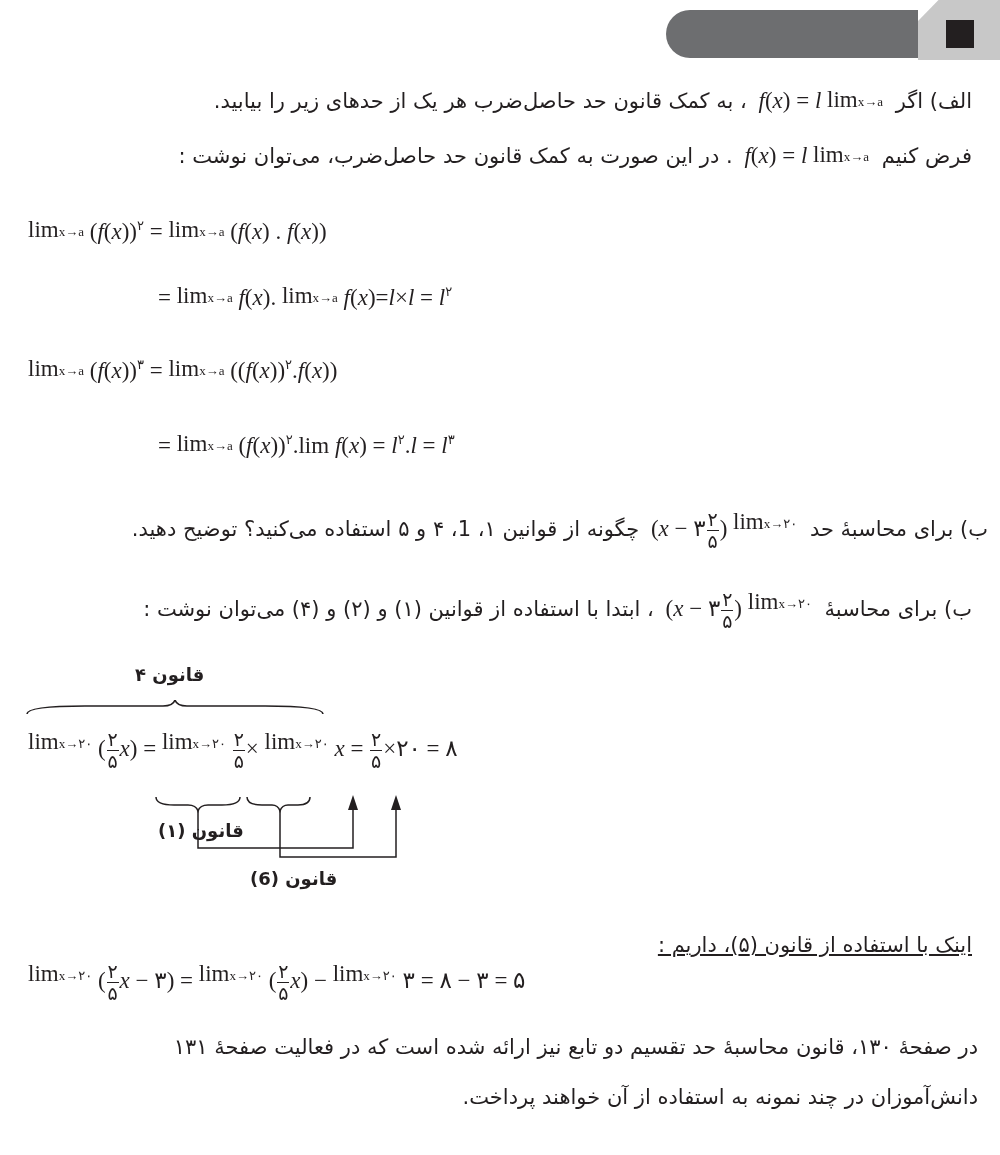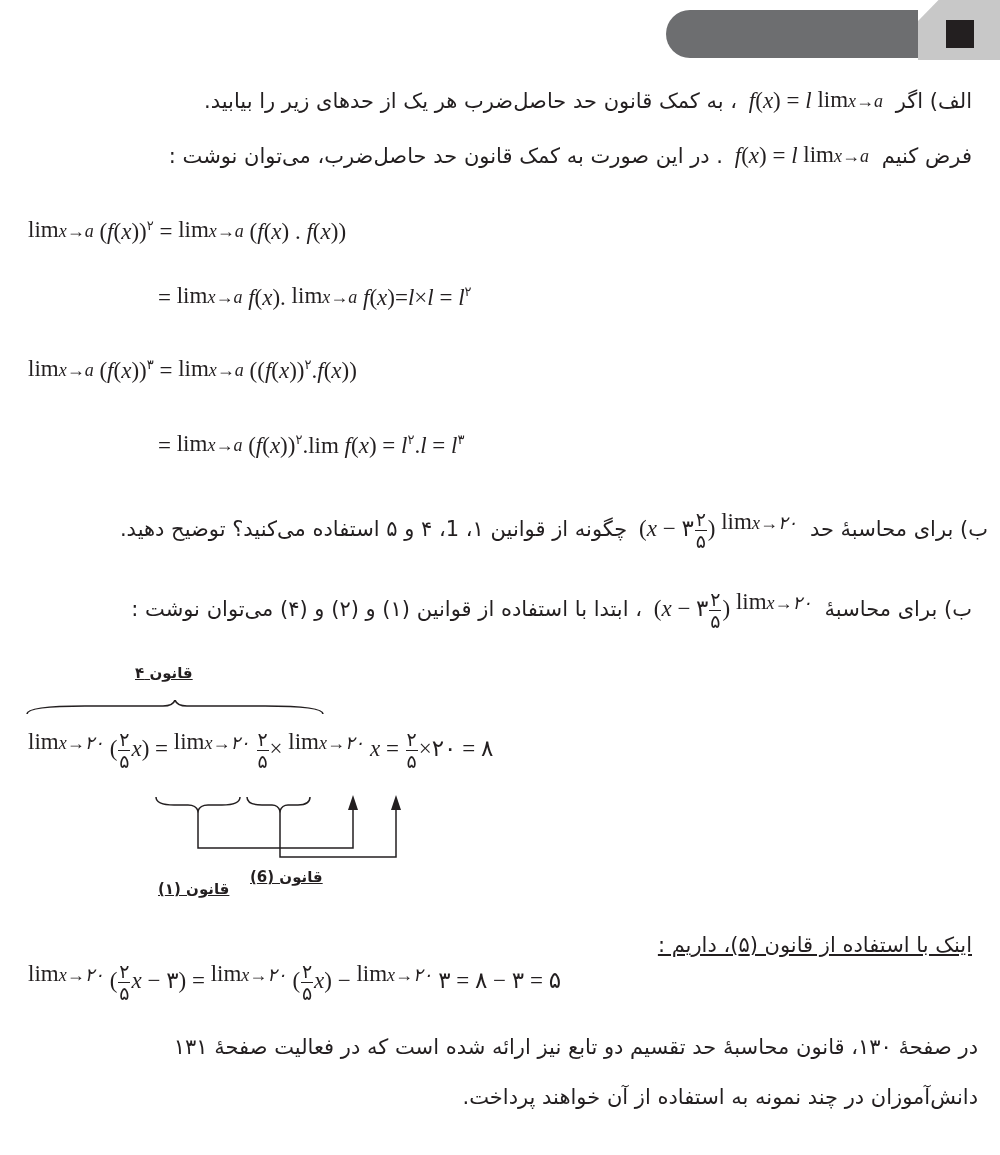--- a/index.html
+++ b/index.html
@@ -4,37 +4,37 @@
 <style>
   html, body { margin:0; padding:0; background:#ffffff; }
   body { width:1000px; height:1155px; position:relative; overflow:hidden;
          font-family:"DejaVu Serif", serif; color:#231f20; }
   .abs { position:absolute; }
   .fa { direction:rtl; font-family:"DejaVu Sans", sans-serif; font-size:21px; white-space:nowrap; }
   .math { font-family:"Liberation Serif", serif; font-size:23px; white-space:nowrap; direction:ltr; }
   .mi { font-style:italic; }
   .lim { display:inline-flex; align-items:center; vertical-align:top; line-height:1; }
   .lim .top { font-size:23px; }
-  .lim .sub { font-size:18px; font-style:italic; margin-top:3px; }
+  .lim .sub { font-size:13px; margin-top:3px; }
   .frac { display:inline-flex; flex-direction:column; align-items:center; vertical-align:middle; line-height:1; font-size:19px; font-family:"DejaVu Sans", sans-serif; margin:0 1px; }
   .frac .bar { border-top:1.5px solid #231f20; width:12px; margin:1px 0; }
   sup { font-size:13px; font-family:"DejaVu Sans", sans-serif; }
   .digits { font-family:"DejaVu Sans", sans-serif; }
 
   
   .hdr-wrap { left:640px; top:0; width:360px; height:62px; }
   .hdr-light { position:absolute; right:0; top:0; width:82px; height:60px; background:#c8c8c8;
                clip-path:polygon(25% 0,100% 0,100% 100%,0 100%,0 35%); }
   .hdr-dark { position:absolute; right:82px; top:10px; width:252px; height:48px; background:#6d6e70;
               border-radius:24px 0 0 24px; }
   .hdr-square { position:absolute; right:26px; top:20px; width:28px; height:28px; background:#231f20; }
   .hdr-title { position:absolute; right:94px; top:17px; color:#ffffff; font-weight:bold; font-size:22px; }
 
   .brace { position:absolute; }
-  .rule-label { font-family:"DejaVu Sans", sans-serif; font-weight:bold; font-size:15px; direction:rtl;text-decoration:underline; }
+  .rule-label { font-family:"DejaVu Sans", sans-serif; font-weight:bold; font-size:18px; direction:rtl; }
 </style>
 </head>
 <body>
 
 <div class="abs hdr-wrap">
   <div class="hdr-light"></div>
   <div class="hdr-dark"></div>
   <div class="hdr-square"></div>
 </div>
 
@@ -175,21 +175,21 @@
 </div>
 
 <svg class="abs" style="left:150px; top:795px;" width="260" height="90">
   <path d="M6 2 Q 6 10 24 10 L 38 10 Q 46 10 48 16 Q 50 10 58 10 L 72 10 Q 90 10 90 2" fill="none" stroke="#231f20" stroke-width="1.5"></path>
   <path d="M97 2 Q 97 10 112 10 L 122 10 Q 128 10 130 16 Q 132 10 138 10 L 148 10 Q 160 10 160 2" fill="none" stroke="#231f20" stroke-width="1.5"></path>
   <polyline points="48,16 48,53 203,53 203,15" fill="none" stroke="#231f20" stroke-width="1.5"></polyline>
   <polygon points="203,0 198,15 208,15" fill="#231f20"></polygon>
   <polyline points="130,16 130,62 246,62 246,15" fill="none" stroke="#231f20" stroke-width="1.5"></polyline>
   <polygon points="246,0 241,15 251,15" fill="#231f20"></polygon>
 </svg>
-<div class="abs rule-label" style="left:158px; top:880px;">قانون (۱)</div>
+<div class="abs rule-label" style="left:158px; top:820px;">قانون (۱)</div>
 <div class="abs rule-label" style="left:250px; top:868px;">قانون (6)</div>
 
 <div class="abs fa" style="right:28px; top:933px;text-decoration:underline;">اینک با استفاده از قانون (۵)، داریم :</div>
 
 <div class="abs math" style="left:28px; top:962px;">
   <span class="lim">
       <span class="top">lim</span>
       <span class="sub">x→۲۰</span>
     </span>
   (<span class="frac">

